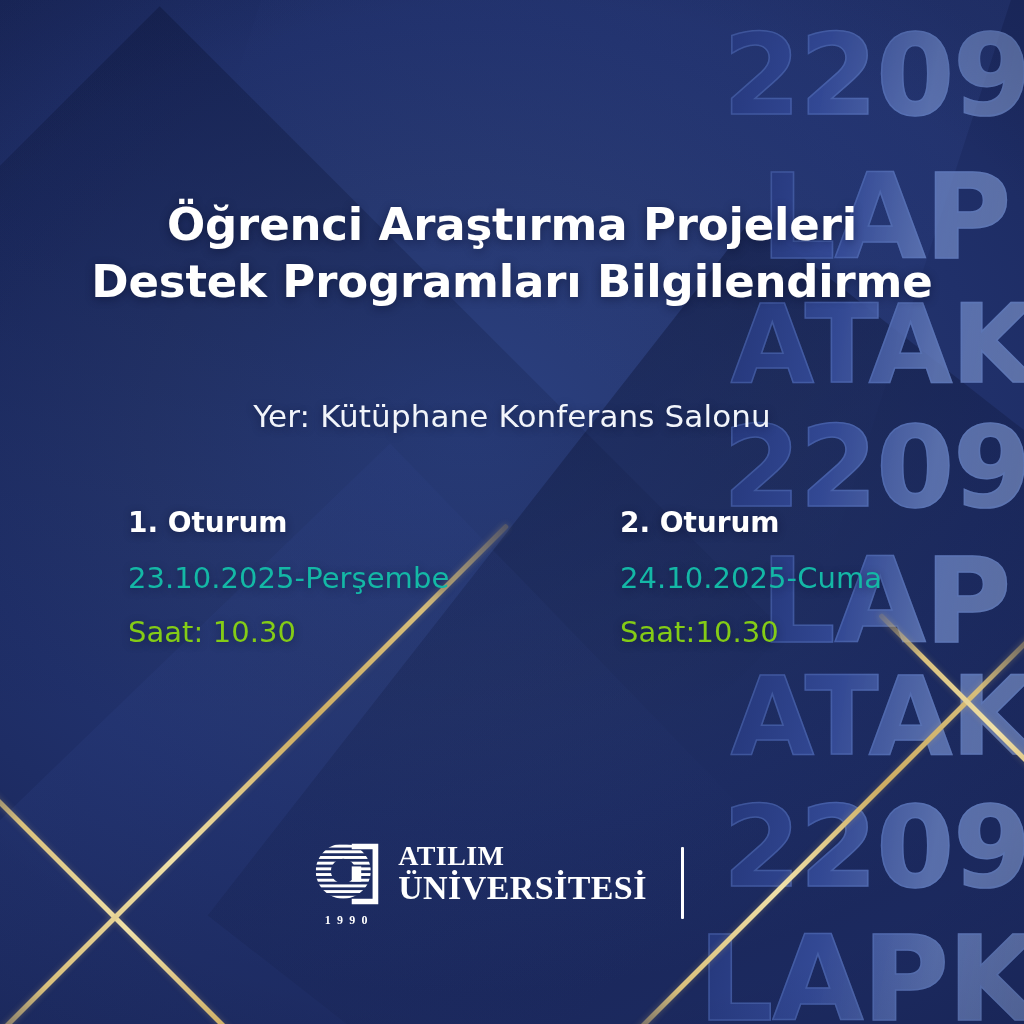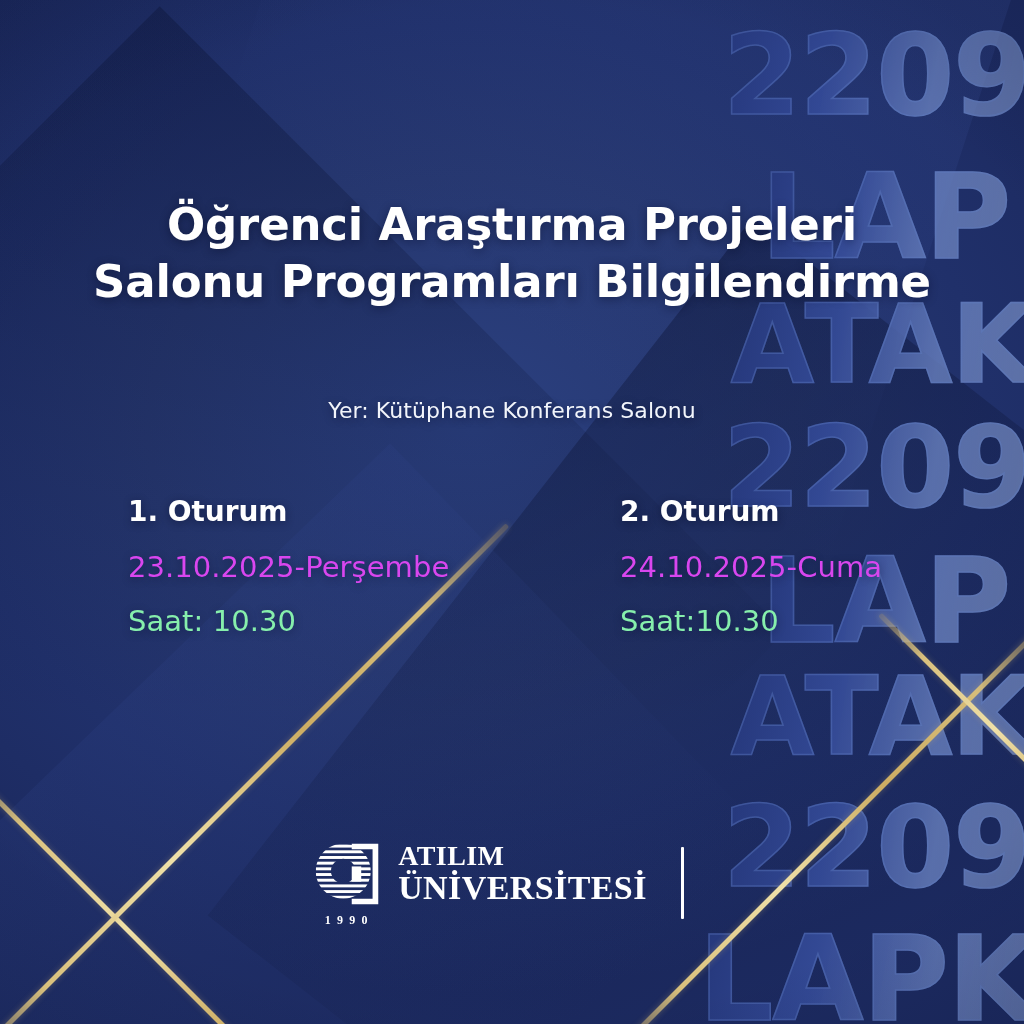--- a/index.html
+++ b/index.html
@@ -155,21 +155,21 @@
     color: #ffffff;
     letter-spacing: -0.004em;
     text-shadow: 0 2px 10px rgba(6,12,38,0.45);
   }
 
   .venue {
     margin-top: 88px;
     text-align: center;
     font-family: "DejaVu Sans", sans-serif;
     font-weight: 400;
-    font-size: 22px;
+    font-size: 31px;
     color: #f2f5fb;
     letter-spacing: 0.004em;
     text-shadow: 0 2px 8px rgba(6,12,38,0.40);
   }
 
   .sessions {
     margin-top: 72px;
     padding: 0 118px 0 128px;
     display: flex;
     gap: 0;
@@ -183,30 +183,30 @@
     font-size: 28px;
     color: #ffffff;
     letter-spacing: -0.002em;
     text-shadow: 0 2px 8px rgba(6,12,38,0.45);
   }
   .session-date {
     margin-top: 22px;
     font-family: "DejaVu Sans", sans-serif;
     font-weight: 400;
     font-size: 29px;
-    color: #d946ef;
+    color: #14b8a6;
     letter-spacing: 0.002em;
     text-shadow: 0 2px 8px rgba(6,12,38,0.40);
   }
   .session-time {
     margin-top: 20px;
     font-family: "DejaVu Sans", sans-serif;
     font-weight: 400;
     font-size: 29px;
-    color: #86efac;
+    color: #84cc16;
     letter-spacing: 0.002em;
     text-shadow: 0 2px 8px rgba(6,12,38,0.40);
   }
 
   
   .footer {
     margin-top: auto;
     margin-bottom: 96px;
     display: flex;
     align-items: center;
@@ -306,21 +306,21 @@
     <div class="gold g1"></div>
     <div class="gold g2"></div>
     <div class="gold g3"></div>
     <div class="gold g4"></div>
   </div>
 
   <div class="content">
 
     <div class="title-block">
       <div class="title-line">Öğrenci Araştırma Projeleri</div>
-      <div class="title-line">Salonu Programları Bilgilendirme</div>
+      <div class="title-line">Destek Programları Bilgilendirme</div>
     </div>
 
     <div class="venue">Yer: Kütüphane Konferans Salonu</div>
 
     <div class="sessions">
       <div class="session">
         <div class="session-title">1. Oturum</div>
         <div class="session-date">23.10.2025-Perşembe</div>
         <div class="session-time">Saat: 10.30</div>
       </div>

